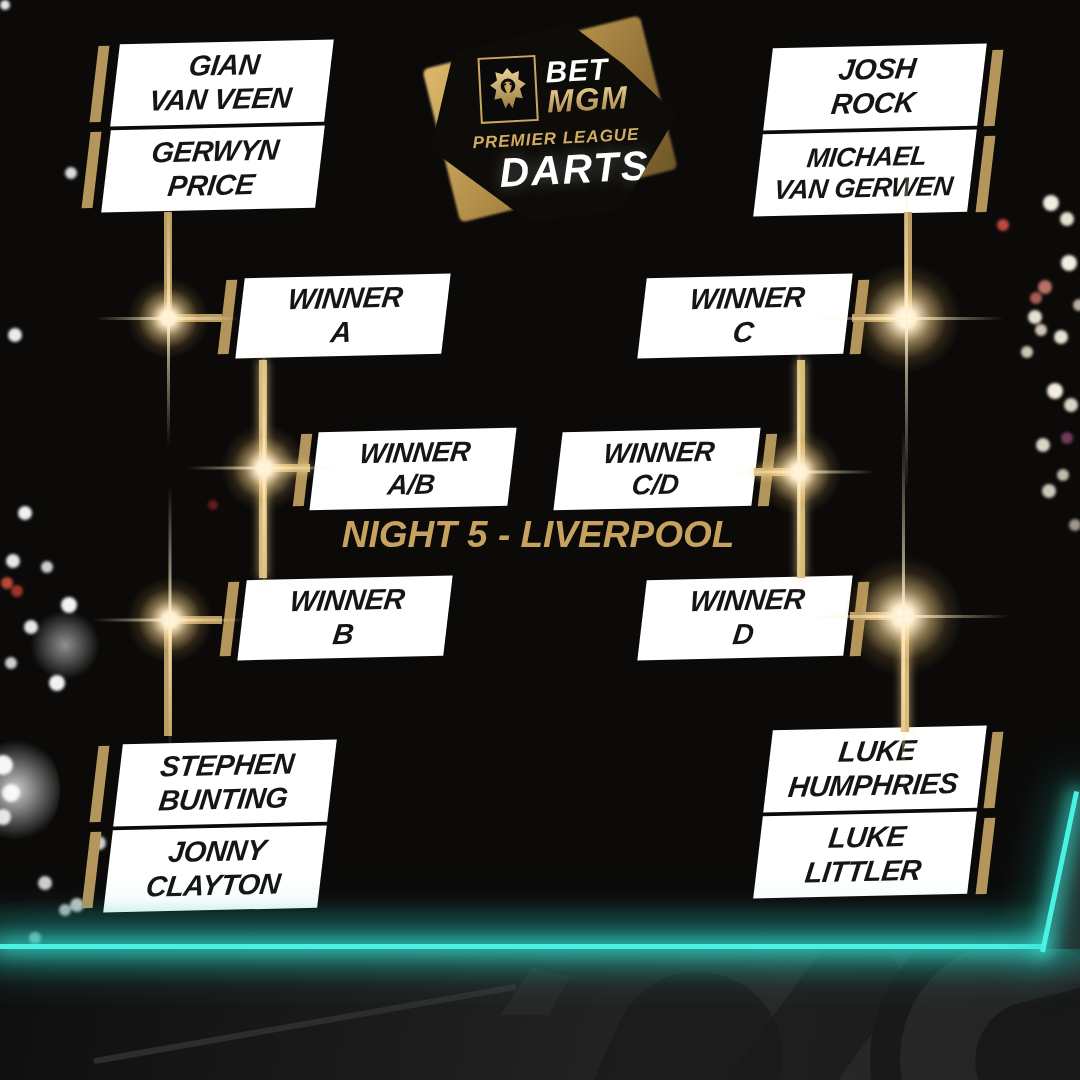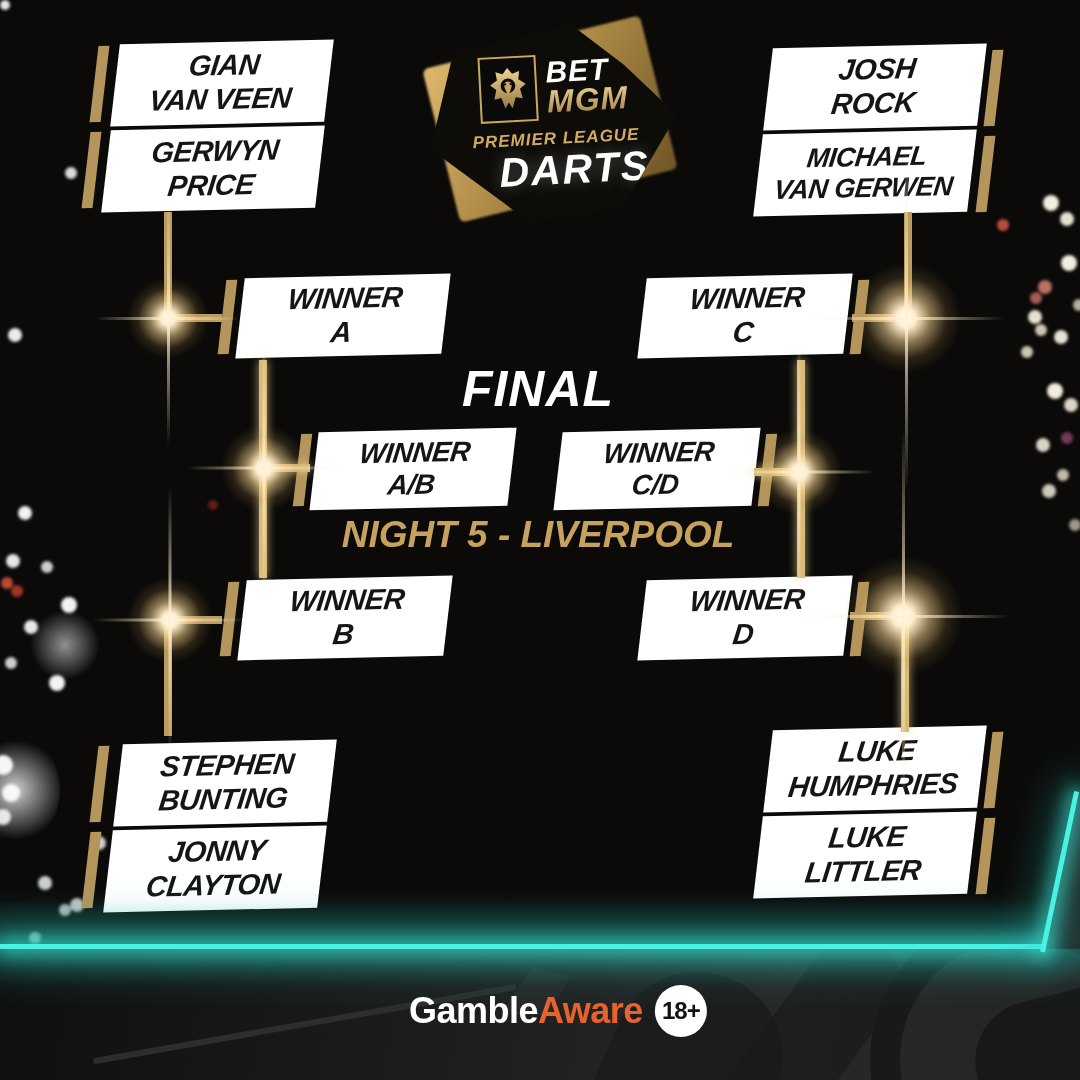--- a/index.html
+++ b/index.html
@@ -219,21 +219,20 @@
     <span>WINNER</span>
     <span>B</span>
   </div>
 
   <div class="gbar" style="left:854px;top:582px;height:74px;"></div>
   <div class="box" style="left:642px;top:578px;width:206px;height:80px;">
     <span>WINNER</span>
     <span>D</span>
   </div>
 
-  <div class="final-label">FINAL</div>
 
   <div class="gbar" style="left:297px;top:434px;height:72px;"></div>
   <div class="box" style="left:314px;top:430px;width:198px;height:78px;font-size:28px;">
     <span>WINNER</span>
     <span>A/B</span>
   </div>
 
   <div class="gbar" style="left:762px;top:434px;height:72px;"></div>
   <div class="box" style="left:558px;top:430px;width:198px;height:78px;font-size:28px;">
     <span>WINNER</span>
@@ -273,22 +272,14 @@
     <div class="art art-swoosh"></div>
     <div class="art art-swoosh2"></div>
     <div class="art art-blob"></div>
     <div class="art dart-stick"></div>
     <div class="art dart-flight"></div>
   </div>
   <div class="teal-haze-bot"></div>
   <div class="neon-h"></div>
   <div class="neon-diag"></div>
 
-  <div class="footer">
-    <div class="ga-text">
-      <span class="ga-gamble">Gamble</span><span class="ga-aware">Aware</span>
-    </div>
-    <div class="age-badge">
-      <span>18+</span>
-    </div>
-  </div>
 
 </div>
 
 </body></html>

